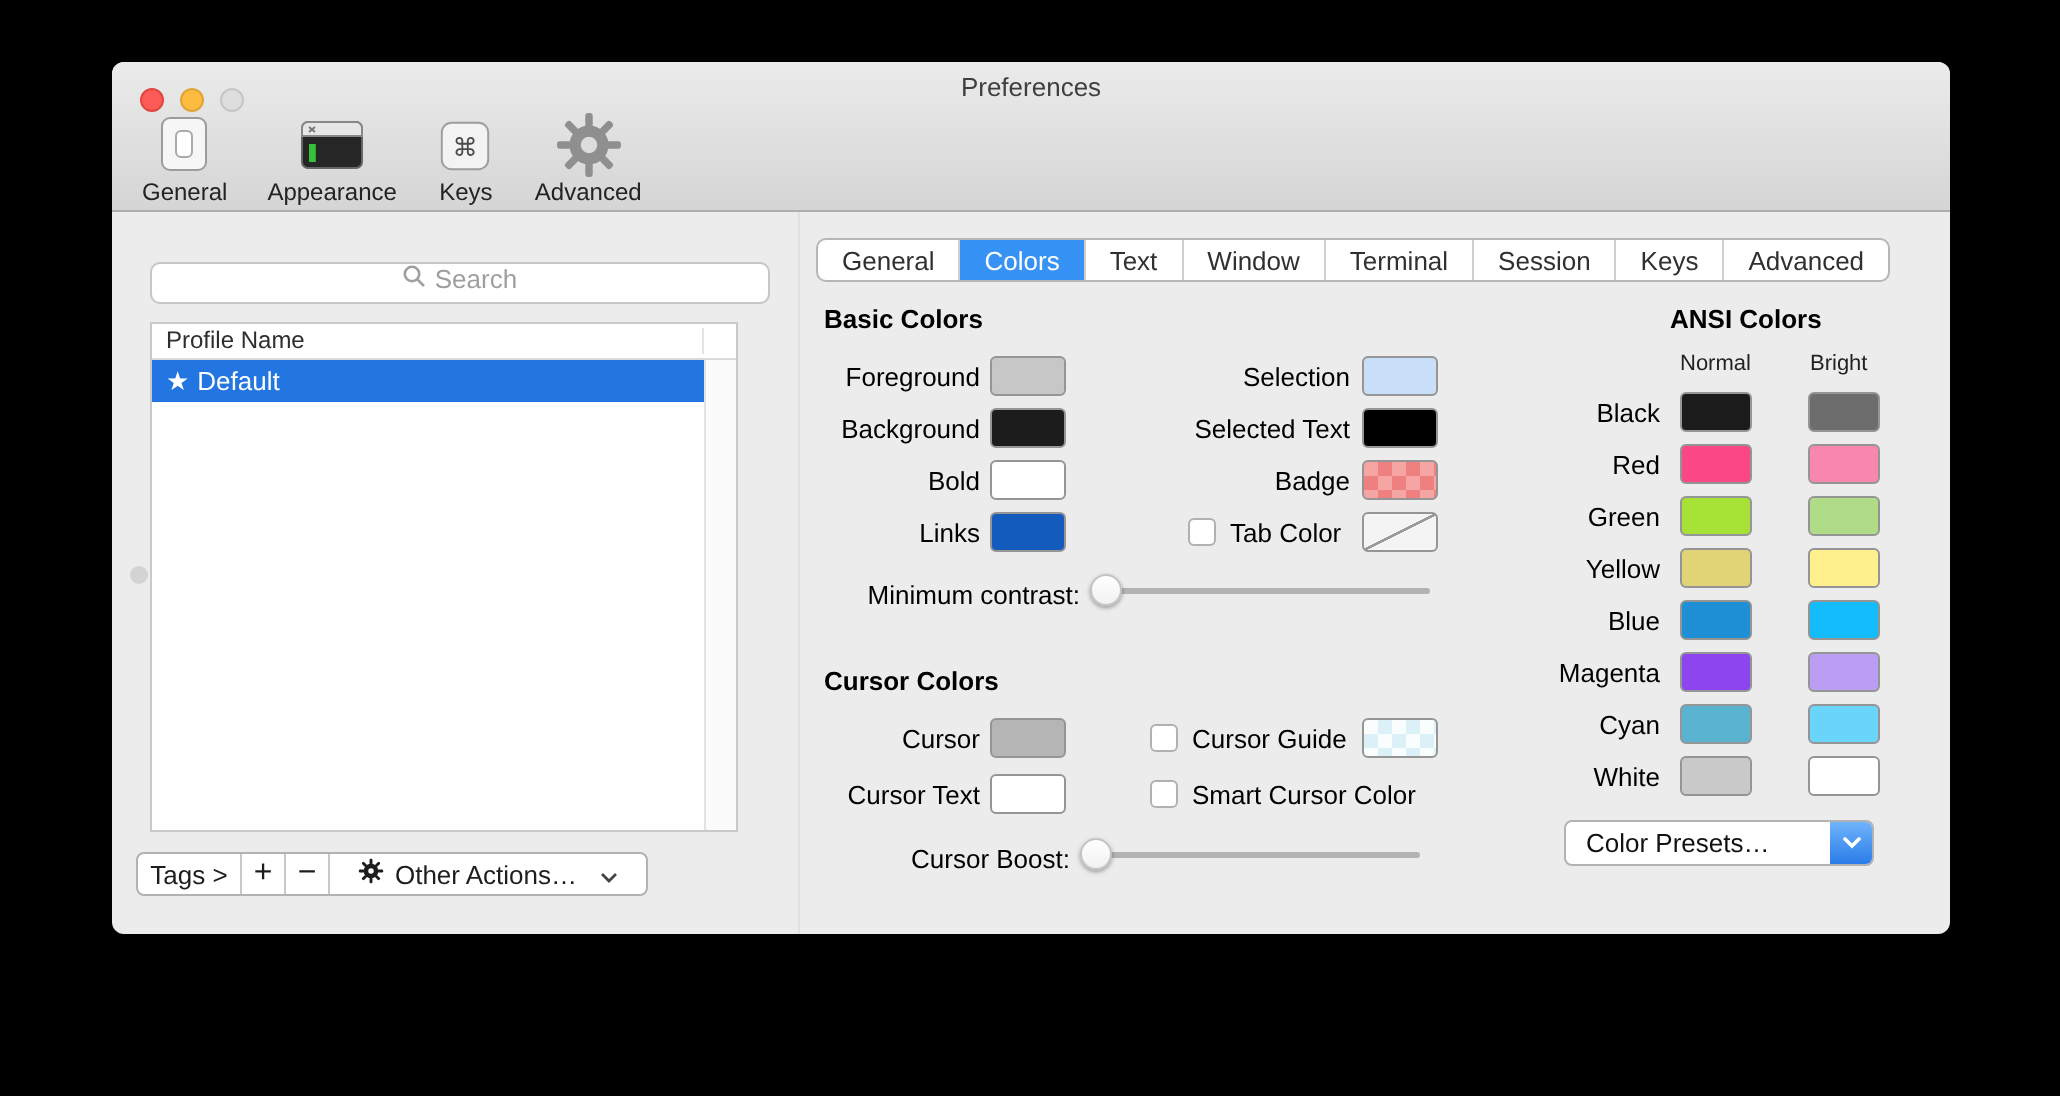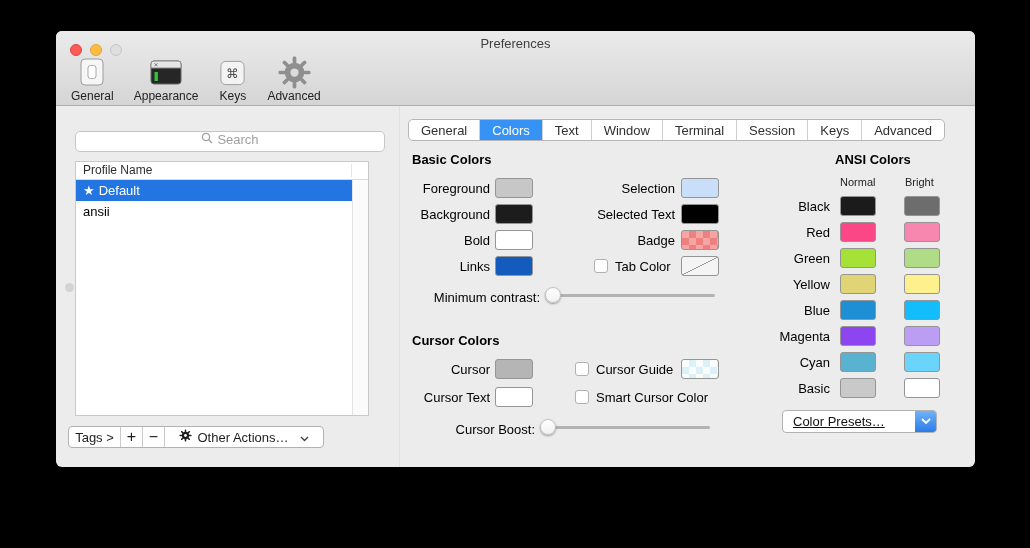--- a/index.html
+++ b/index.html
@@ -59,21 +59,21 @@
   .checkbox{position:absolute;width:14px;height:14px;box-sizing:border-box;background:#fff;
     border:1px solid #b1b1b1;border-radius:3px;}
   .slider{position:absolute;height:17px;}
   .slider .track{position:absolute;left:0;right:0;top:7px;height:3px;background:#b3b3b3;border-radius:2px;}
   .slider .knob{position:absolute;left:0;top:0;width:16px;height:16px;border-radius:50%;
     background:linear-gradient(#ffffff,#f1f1f1);border:1px solid #c3c3c3;box-sizing:border-box;
     box-shadow:0 1px 2px rgba(0,0,0,.35);}
   .colhdr{position:absolute;font-size:11px;color:#222;text-align:right;}
   .presets{position:absolute;left:726px;top:304px;width:155px;height:23px;box-sizing:border-box;
     background:#fff;border:1px solid #b3b3b3;border-radius:4px;display:flex;align-items:center;overflow:hidden;}
-  .presets .pl{flex:1;padding-left:10px;font-size:13px;color:#111;text-decoration:underline;}
+  .presets .pl{flex:1;padding-left:10px;font-size:13px;color:#111;}
   .presets .chev{width:21px;align-self:stretch;background:linear-gradient(#6fb3fa,#2b7ce9);
     display:flex;align-items:center;justify-content:center;}
 </style>
 </head>
 <body>
 
 <div class="window">
 
   <div class="chrome">
     <div class="lights">
@@ -148,21 +148,20 @@
       <span>Search</span>
     </div>
 
     <div class="plist">
       <div class="plist-header">
         <span>Profile Name</span>
         <span class="hdr-div"></span>
       </div>
       <div class="prows" id="prows">
           <div class="prow selected" style="background: rgb(35, 117, 226);"><span class="star">★</span><span>Default</span></div>
-          <div class="prow"><span>ansii</span></div>
         </div>
       <div class="scrollstrip"></div>
     </div>
 
     <div class="btnrow">
       <div class="btn" style="width:52px">Tags &gt;</div>
       <div class="btn" style="width:22px;font-size:16px">+</div>
       <div class="btn" style="width:22px;font-size:16px">−</div>
       <div class="btn" style="width:158px">
         <span>
@@ -266,21 +265,21 @@
         <div class="swatch ansi-swatch" style="left: 848px; top: 168px; background: rgb(253, 240, 141);"></div>
         <div class="lbl" style="left: 690px; top: 197px; width: 84px;">Blue</div>
         <div class="swatch ansi-swatch" style="left: 784px; top: 194px; background: rgb(30, 143, 213);"></div>
         <div class="swatch ansi-swatch" style="left: 848px; top: 194px; background: rgb(19, 189, 251);"></div>
         <div class="lbl" style="left: 690px; top: 223px; width: 84px;">Magenta</div>
         <div class="swatch ansi-swatch" style="left: 784px; top: 220px; background: rgb(141, 69, 239);"></div>
         <div class="swatch ansi-swatch" style="left: 848px; top: 220px; background: rgb(188, 157, 244);"></div>
         <div class="lbl" style="left: 690px; top: 249px; width: 84px;">Cyan</div>
         <div class="swatch ansi-swatch" style="left: 784px; top: 246px; background: rgb(88, 178, 208);"></div>
         <div class="swatch ansi-swatch" style="left: 848px; top: 246px; background: rgb(107, 212, 250);"></div>
-        <div class="lbl" style="left: 690px; top: 275px; width: 84px;">Basic</div>
+        <div class="lbl" style="left: 690px; top: 275px; width: 84px;">White</div>
         <div class="swatch ansi-swatch" style="left: 784px; top: 272px; background: rgb(201, 201, 201);"></div>
         <div class="swatch ansi-swatch" style="left: 848px; top: 272px; background: rgb(255, 255, 255);"></div>
       </div>
 
     <div class="presets">
       <span class="pl">Color Presets…</span>
       <span class="chev">
         <svg width="10" height="7" viewBox="0 0 10 7">
             <polyline points="1.5,1.5 5,5 8.5,1.5" fill="none" stroke="#fff" stroke-width="1.8" stroke-linecap="round"></polyline>
           </svg>

